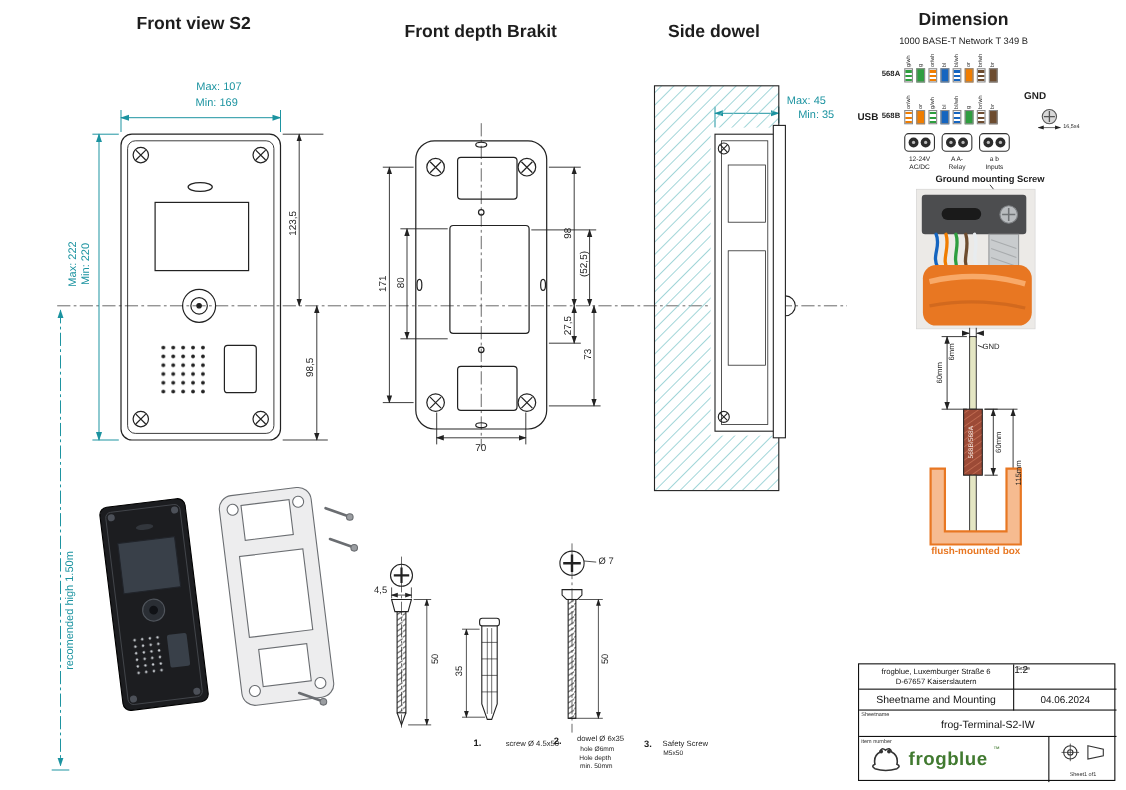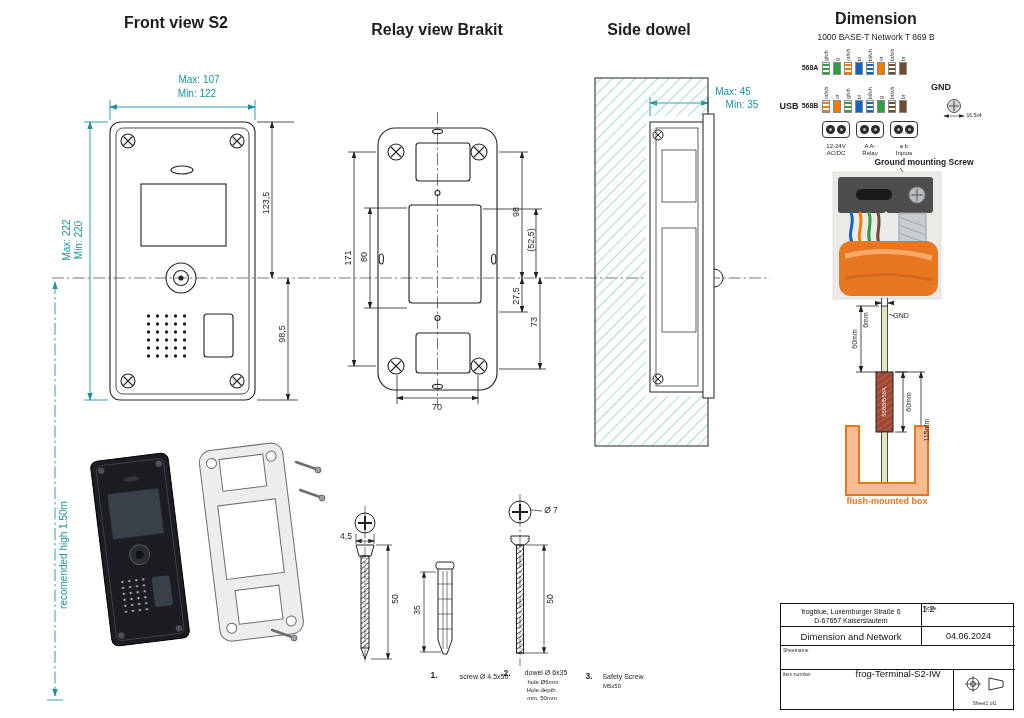--- a/index.html
+++ b/index.html
@@ -22,21 +22,21 @@
 .tdot{width:9px;height:9px;border-radius:50%;background:#2b2b2b;position:relative}
 .tdot::after{content:"";position:absolute;left:3px;top:3px;width:3px;height:3px;border-radius:50%;background:#bbb}
 .tblock{position:absolute;left:780px;top:603px;width:234px;height:107px;border:1.4px solid #111;background:#fff}
 .cell{position:absolute}
 .r1l{left:0;top:0;width:140px;height:23px;border-bottom:1px solid #111;font-size:7px;text-align:center;padding-top:3px;line-height:1.35}
 .r1r{left:140px;top:0;width:94px;height:23px;border-left:1px solid #111;border-bottom:1px solid #111}
 .scaleval{text-align:left;font-size:9px;margin-top:0}
 .r2l{left:0;top:23px;width:140px;height:19px;border-bottom:1px solid #111;font-size:9.5px;display:flex;align-items:center;justify-content:center}
 .r2r{left:140px;top:23px;width:94px;height:19px;border-left:1px solid #111;border-bottom:1px solid #111;font-size:9px;display:flex;align-items:center;justify-content:center}
 .r3{left:0;top:42px;width:234px;height:24px;border-bottom:1px solid #111}
-.sheetname{text-align:center;font-size:9.5px;margin-top:22px}
+.sheetname{text-align:center;font-size:9.5px;margin-top:8px}
 .r4{left:0;top:66px;width:234px;height:41px}
 .tiny{font-size:5px;color:#333}
 .corner{position:absolute;left:2px;top:1px}
 .r1r .tiny{position:absolute;left:2px;top:1px}
 .brand{position:absolute;left:8px;top:7px;display:flex;align-items:center;gap:5px}
 .brandtext{font-size:17px;font-weight:700;color:#417a30;letter-spacing:.5px}
 .tm{font-size:6px;color:#417a30;align-self:flex-start;margin-top:2px}
 .projcell{position:absolute;right:0;top:0;width:62px;height:41px;border-left:1px solid #111;text-align:center;padding-top:4px}
 .sheetinfo{margin-top:2px}
 </style>
@@ -298,27 +298,27 @@
           <circle cx="318" cy="470" r="3" stroke-width="1"></circle>
 <path d="M300,490 l20,7" stroke-linecap="round"></path>
           <circle cx="322" cy="498" r="3" stroke-width="1"></circle>
 <path d="M272,630 l20,7" stroke-linecap="round"></path>
           <circle cx="294" cy="638" r="3" stroke-width="1"></circle>
 </g>
 </g>
 </svg>
 
 <span class="lbl h1" style="left:176px;top:23px">Front view S2</span>
-<span class="lbl h1" style="left:437px;top:30px">Relay view Brakit</span>
+<span class="lbl h1" style="left:437px;top:30px">Front depth Brakit</span>
 <span class="lbl h1" style="left:649px;top:30px">Side dowel</span>
 <span class="lbl h1" style="left:876px;top:19px">Dimension</span>
-<span class="lbl s8" style="left:876px;top:38px">1000 BASE-T Network T 869 B</span>
+<span class="lbl s8" style="left:876px;top:38px">1000 BASE-T Network T 349 B</span>
 
 <span class="lbl s10 teal" style="left:199px;top:80px">Max: 107</span>
-<span class="lbl s10 teal" style="left:197px;top:94px">Min: 122</span>
+<span class="lbl s10 teal" style="left:197px;top:94px">Min: 169</span>
 <span class="lbl s10 teal r" style="left:67px;top:240px">Max: 222</span>
 <span class="lbl s10 teal r" style="left:79px;top:240px">Min: 220</span>
 <span class="lbl s9 r" style="left:266px;top:203px">123,5</span>
 <span class="lbl s9 r" style="left:282px;top:334px">98,5</span>
 
 <span class="lbl s9 r" style="left:348px;top:258px">171</span>
 <span class="lbl s9 r" style="left:364px;top:257px">80</span>
 <span class="lbl s9 r" style="left:516px;top:212px">98</span>
 <span class="lbl s9 r" style="left:531px;top:240px">(52,5)</span>
 <span class="lbl s9 r" style="left:516px;top:296px">27,5</span>
@@ -416,21 +416,21 @@
       <i class="tdot"></i>
     </div>
 
 <span class="lbl s6" style="left:836px;top:146px">12-24V</span>
 <span class="lbl s6" style="left:836px;top:153px">AC/DC</span>
 <span class="lbl s6" style="left:870px;top:146px">A  A-</span>
 <span class="lbl s6" style="left:870px;top:153px">Relay</span>
 <span class="lbl s6" style="left:904px;top:146px">a  b</span>
 <span class="lbl s6" style="left:904px;top:153px">Inputs</span>
 
-<span class="lbl s8 b" style="left:924px;top:163px">Ground mounting Screw</span>
+<span class="lbl s8 b" style="left:900px;top:163px">Ground mounting Screw</span>
 
 <span class="lbl s7 r" style="left:866px;top:320px">6mm</span>
 <span class="lbl s7" style="left:901px;top:316px">GND</span>
 <span class="lbl s7 r" style="left:855px;top:339px">60mm</span>
 <span class="lbl s7 r" style="left:909px;top:402px">60mm</span>
 <span class="lbl s7 r" style="left:927px;top:430px">115mm</span>
 <span class="lbl s6 r wh" style="left:884px;top:402px">568B/568A</span>
 <span class="lbl s9 b or" style="left:887px;top:501px">flush-mounted box</span>
 
 <span class="lbl s10 teal r" style="left:64px;top:555px">recomended high 1.50m</span>
@@ -454,28 +454,37 @@
 
 <div class="tblock">
 <div class="cell r1l">
 <div>frogblue, Luxemburger Straße 6</div>
 <div>D-67657 Kaiserslautern</div>
 </div>
 <div class="cell r1r">
 <span class="tiny">Scale</span>
 <div class="scaleval">1:2</div>
 </div>
-<div class="cell r2l">Dimension and Network</div>
+<div class="cell r2l">Sheetname and Mounting</div>
 <div class="cell r2r">04.06.2024</div>
 <div class="cell r3">
 <span class="tiny corner">Sheetname</span>
 <div class="sheetname">frog-Terminal-S2-IW</div>
 </div>
 <div class="cell r4">
 <span class="tiny corner">item number</span>
+<div class="brand">
+<svg width="32" height="26" viewBox="0 0 40 32">
+<path d="M8,22 Q6,12 14,8 Q15,2 20,6 Q25,2 27,8 Q35,12 33,22 Q38,24 33,27 Q20,31 8,27 Q3,24 8,22 Z" fill="none" stroke="#333" stroke-width="1.8"></path>
+<circle cx="15" cy="7.5" r="2.2" fill="#333"></circle>
+<circle cx="24" cy="7.5" r="2.2" fill="#333"></circle>
+</svg>
+<span class="brandtext">frogblue</span>
+          <sup class="tm">™</sup>
+</div>
 <div class="projcell">
 <svg width="44" height="20" viewBox="0 0 44 20">
 <circle cx="10" cy="10" r="6" fill="none" stroke="#333"></circle>
 <circle cx="10" cy="10" r="2.4" fill="none" stroke="#333"></circle>
 <path d="M2,10 H18 M10,2 V18" stroke="#333" stroke-width="0.7"></path>
 <path d="M26,4 L40,7 V13 L26,16 Z" fill="none" stroke="#333"></path>
 </svg>
 <div class="tiny sheetinfo">Sheet1 of1</div>
 </div>
 </div>

